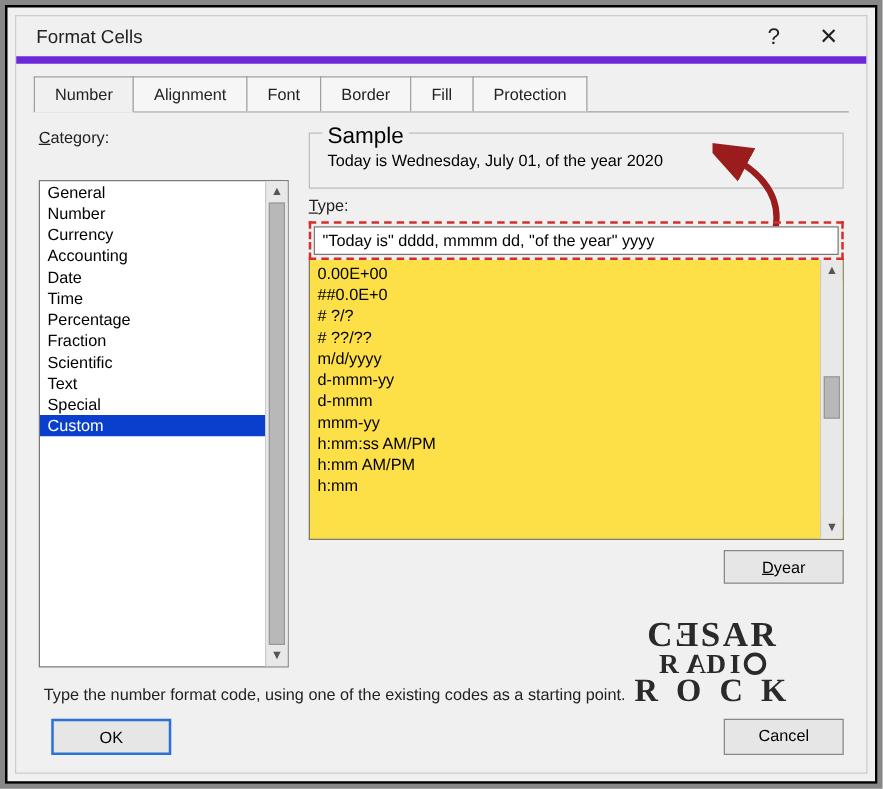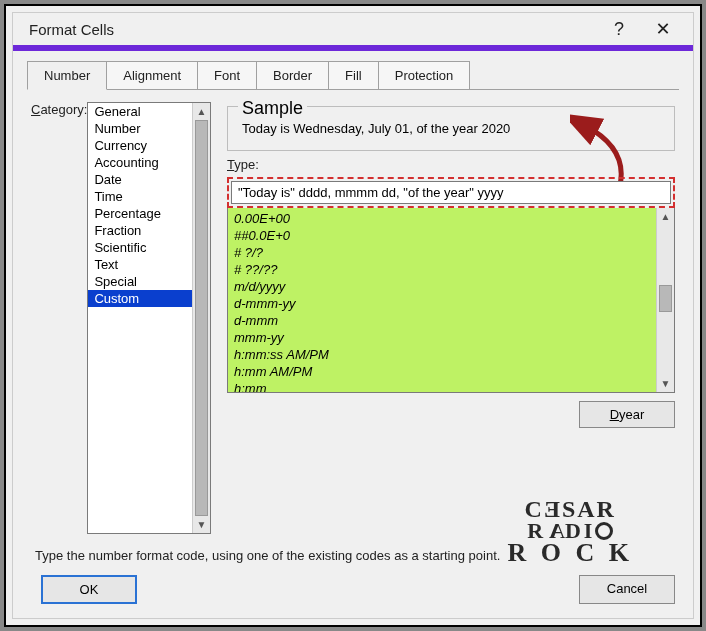--- a/index.html
+++ b/index.html
@@ -69,21 +69,21 @@
     margin-bottom: -1px;
     z-index: 2;
   }
   .content {
     flex: 1;
     padding: 12px 18px 10px 18px;
     display: flex;
     gap: 16px;
     position: relative;
   }
-  .left-col { width: 180px; display: flex; flex-direction: row; }
+  .left-col { width: 200px; display: flex; flex-direction: column; gap: 24px; }
   .right-col { flex: 1; display: flex; flex-direction: column; }
   .label { font-size: 13px; color: #222; margin-bottom: 3px; }
   .underline { text-decoration: underline; }
   .listbox {
     flex: 1;
     border: 1px solid #7a7a7a;
     background: #fff;
     display: flex;
     min-height: 350px;
   }
@@ -134,24 +134,23 @@
     width: 100%;
     border: 1px solid #7a7a7a;
     padding: 3px 6px;
     font-size: 13px;
     font-family: inherit;
     background: #fff;
   }
   .format-list-wrap {
     border: 1px solid #7a7a7a;
     border-top: none;
-    background: #bef264;
-    height: 185px;
-    display: flex;
-    font-style: italic;
+    background: #fde047;
+    height: 224px;
+    display: flex;
   }
   .format-list { flex: 1; padding: 2px 0; overflow: hidden; }
   .format-item { padding: 0 6px; font-size: 13px; line-height: 17px; }
   .btn-row {
     display: flex;
     justify-content: flex-end;
     margin-top: 8px;
   }
   .btn {
     min-width: 96px;
@@ -178,21 +177,21 @@
     position: absolute;
     right: 60px;
     bottom: 54px;
     font-family: Georgia, serif;
     font-weight: bold;
     color: #2a2a2a;
     text-align: center;
     line-height: 0.9;
     pointer-events: none;
   }
-  .watermark .l1 { font-size: 24px; letter-spacing: 2px; }
+  .watermark .l1 { font-size: 28px; letter-spacing: 2px; }
   .watermark .l2 { font-size: 22px; letter-spacing: 3px; }
   .watermark .l3 { font-size: 26px; letter-spacing: 4px; }
   .watermark .ring {
     display: inline-block;
     width: 18px; height: 18px;
     border: 3px solid #2a2a2a;
     border-radius: 50%;
     vertical-align: -2px;
   }
   .arrow-annotation {

